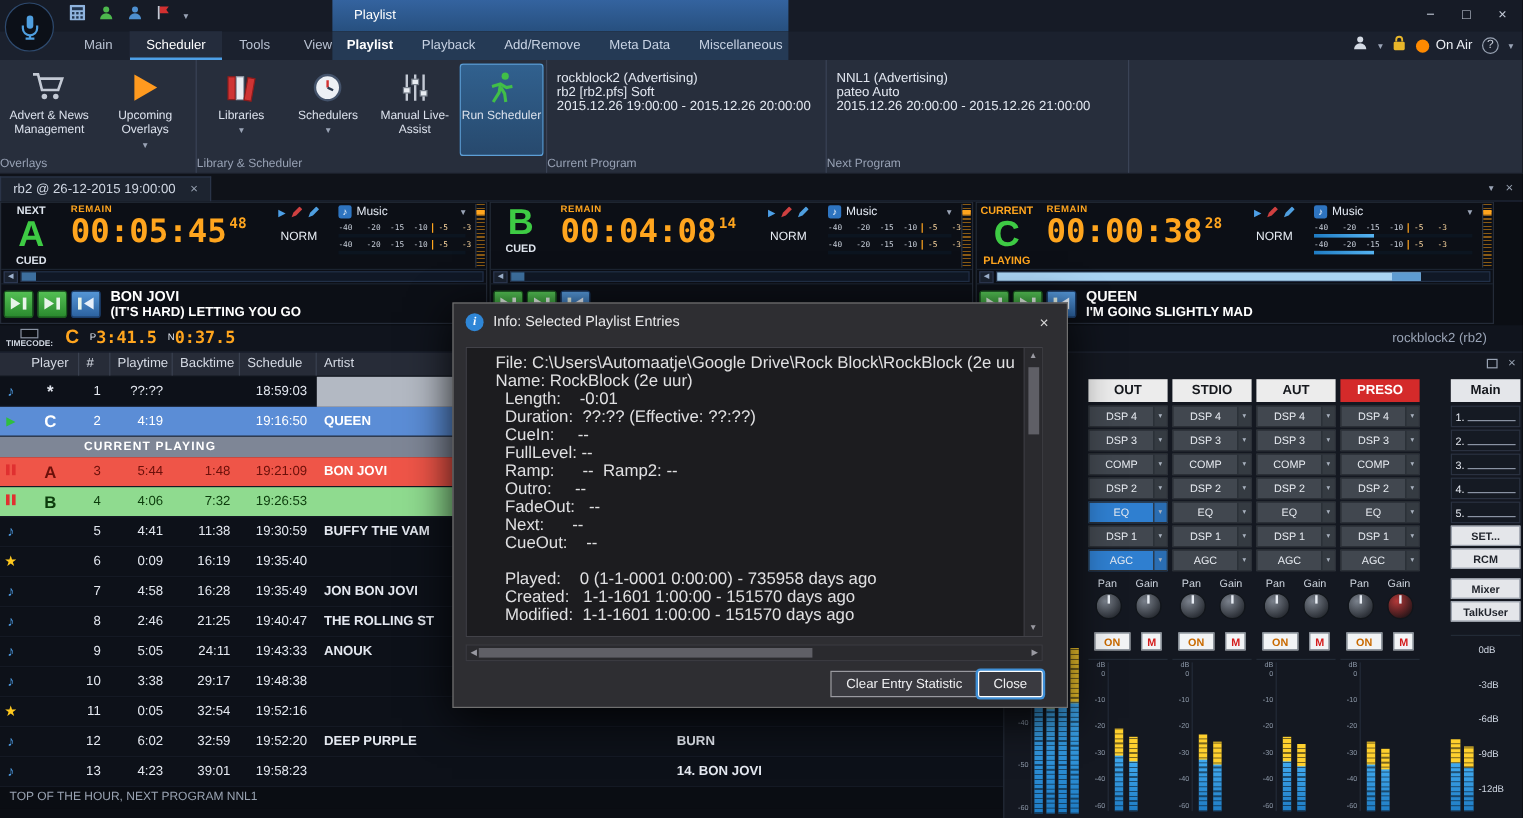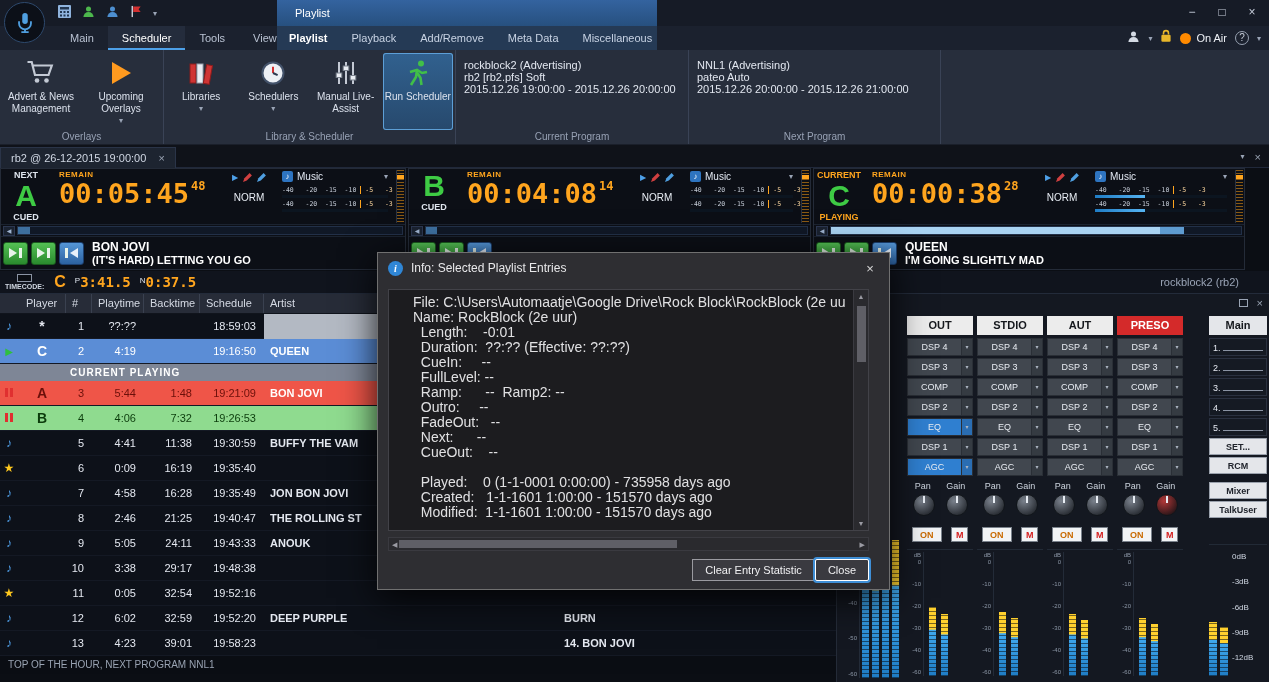--- a/index.html
+++ b/index.html
@@ -40,21 +40,21 @@
   .helpq{width:14px;height:14px;border-radius:50%;border:1px solid #98a2b2;color:#c6cdd8;
          font-size:10px;line-height:12px;text-align:center;display:inline-block}
 
   
   #ribbon{position:absolute;top:50px;left:0;right:0;height:95px;background:#272e3c;border-bottom:1px solid #1a1f2a}
   .rgroup{position:absolute;top:0;bottom:0;border-right:1px solid #3a4356}
   #g-overlays{left:0;width:164px}
   #g-library{left:164px;width:292px}
   #g-current{left:456px;width:233px}
   #g-next{left:689px;width:252px}
-  .glabel{position:absolute;bottom:2px;left:0;right:0;text-align:center;font-size:10px;color:#97a1b4}
+  .glabel{position:absolute;bottom:2px;left:0;right:0;font-size:10px;color:#97a1b4}
   .rbtns{display:flex;height:80px;padding:3px 2px 0;gap:2px}
   .rbtn{width:78px;display:flex;flex-direction:column;align-items:center;padding-top:4px;
         font-size:10px;color:#dbe1ec;text-align:center;line-height:12px;border-radius:3px}
   .rbtn .rlabel{max-width:76px}
   .rbtn.active{background:linear-gradient(#31618f,#27496d);box-shadow:inset 0 0 0 1px #5d9fd6}
   .ric{height:31px;display:flex;align-items:center;margin-bottom:3px}
   .plines{padding:9px 8px 0;display:flex;flex-direction:column;gap:0}
   .plines div{font-size:11px;color:#e2e7f0;white-space:nowrap}
 
   
@@ -185,21 +185,21 @@
   .sm-left{width:16px;display:flex;flex-direction:column}
   .sm-db{font-size:6px;color:#8d98a8;text-align:right;padding-right:2px}
   .sm-scale{flex:1;display:flex;flex-direction:column;justify-content:space-between;font-size:6px;color:#8d98a8;text-align:right;padding:1px 2px 1px 0}
   .sm-bars{flex:1;display:flex;align-items:flex-end;gap:5px;padding:0 5px;border-left:1px solid #232b38}
   #main-strip{position:absolute;left:372px;top:22px;width:58px;bottom:6px;display:flex;flex-direction:column}
   .slot{height:18px;margin-bottom:2px;background:#151a23;border:1px solid #2a3140;display:flex;
         align-items:flex-end;padding:2px 3px;font-size:9px;color:#e6eaf2;gap:2px}
   .sline{flex:1;border-bottom:1px solid #8a93a3;margin-bottom:2px}
   .mbtn{height:17px;margin-bottom:2px;background:#e4e6ea;border:1px solid #9aa1ac;font-size:9px;font-weight:bold;color:#20242c;width:100%}
   .mgap{height:6px}
-  #main-meter{flex:1;margin-top:24px;display:flex;gap:4px;border-top:1px solid #222a36;padding-top:3px}
+  #main-meter{flex:1;margin-top:9px;display:flex;gap:4px;border-top:1px solid #222a36;padding-top:3px}
   #main-meter-bars{display:flex;gap:3px;align-items:flex-end;height:100%}
   #main-meter-bars .vbar{width:8px}
   #main-meter-labels{display:flex;flex-direction:column;justify-content:space-between;font-size:8px;color:#cfd6e2;padding:4px 0 14px}
 
   
   #dialog{position:absolute;left:377px;top:252px;width:513px;height:338px;background:#2e2e32;
           border:1px solid #707070;box-shadow:0 8px 34px rgba(0,0,0,.85);z-index:50}
   .dlg-title{height:30px;display:flex;align-items:center;padding:0 10px;gap:8px;color:#e8e8ea;font-size:12px}
   .info-icon{width:15px;height:15px;border-radius:50%;background:#2f86d6;color:#fff;font-style:italic;
              font-weight:bold;font-size:10px;text-align:center;line-height:15px;font-family:"Liberation Serif",serif}

